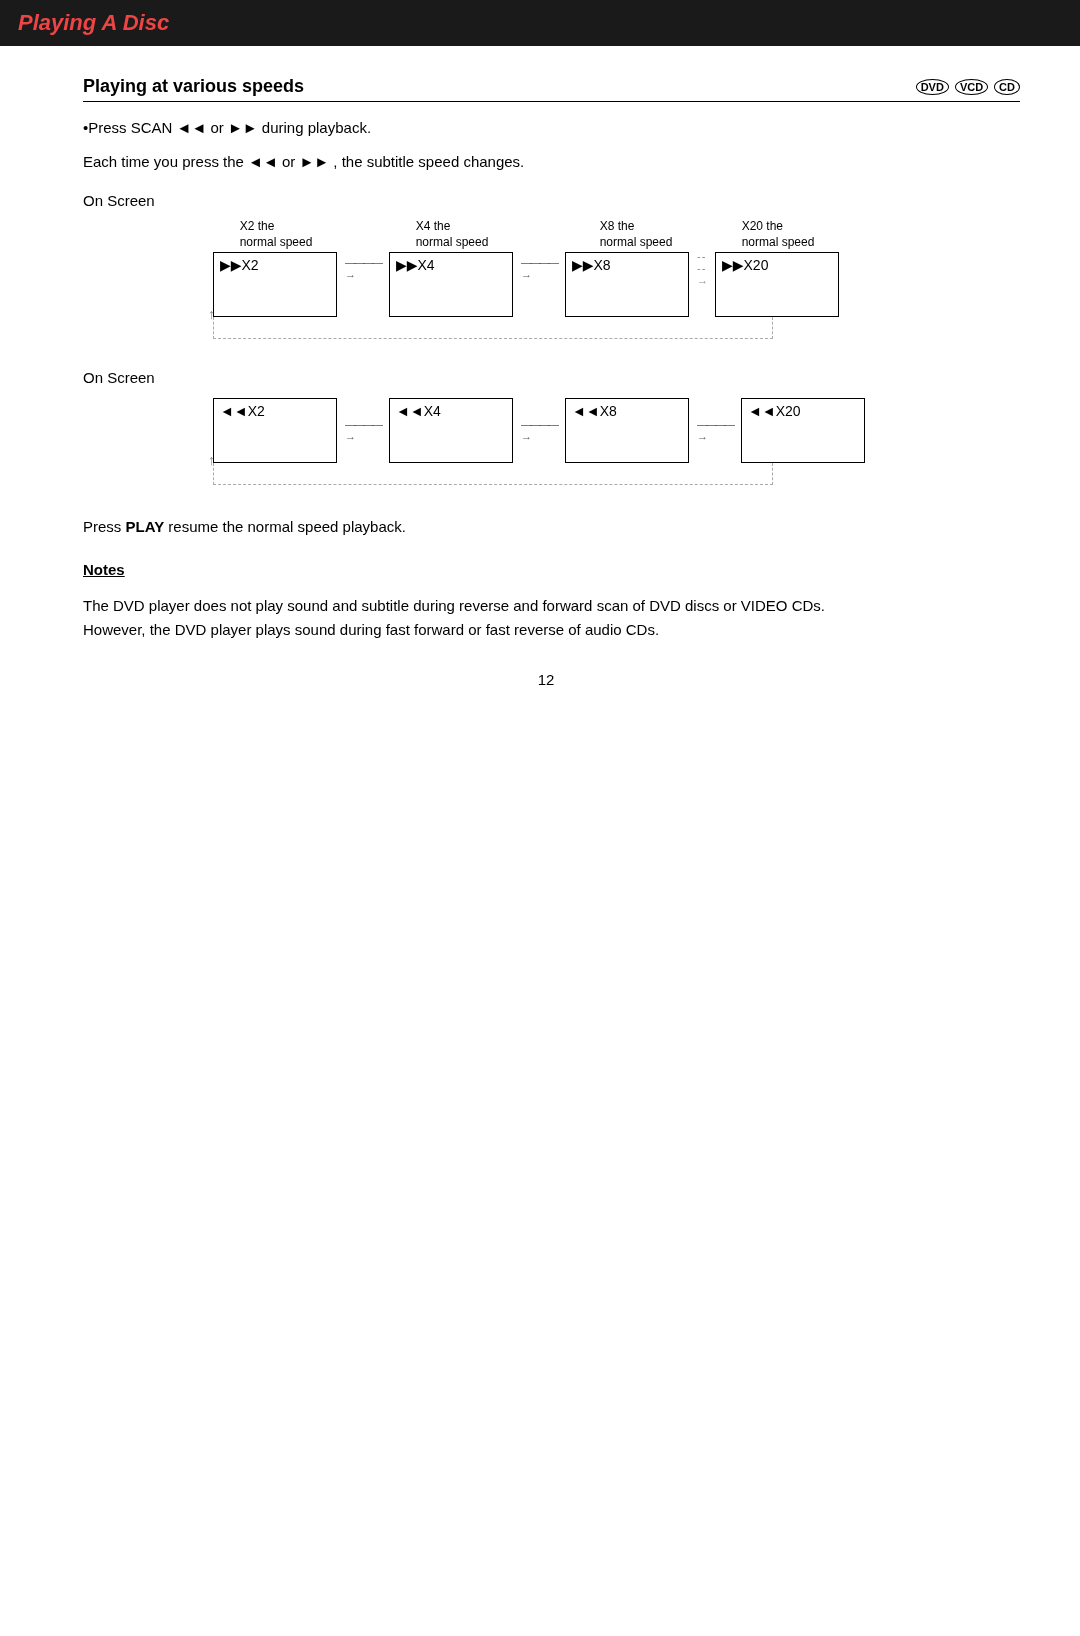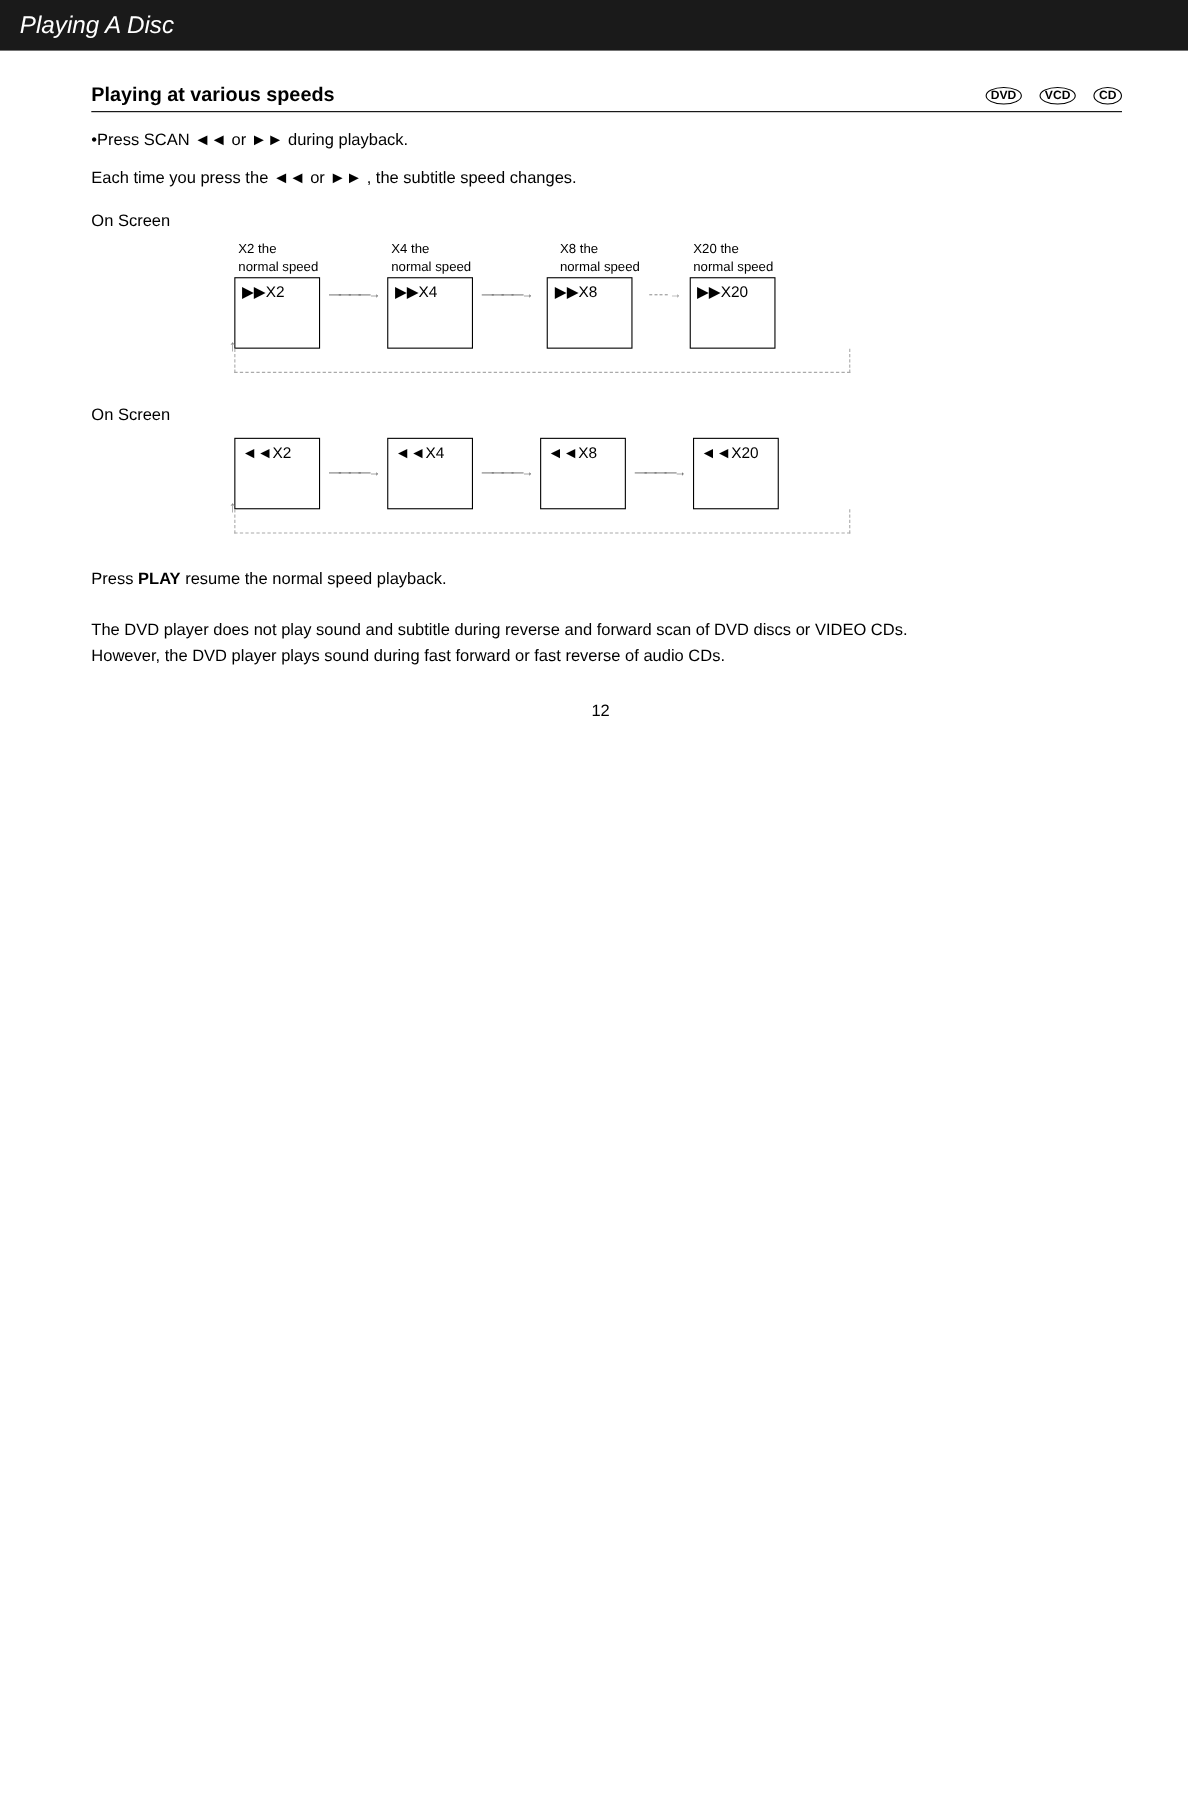--- a/index.html
+++ b/index.html
@@ -14,24 +14,24 @@
     }
 
     
     .page-header {
       background: #1a1a1a;
       padding: 10px 18px;
       display: flex;
       align-items: center;
     }
     .page-header-title {
-      color: #ffffff;
+      color: #ef4444;
       font-size: 22px;
       font-style: italic;
-      font-weight: normal;
+      font-weight: bold;
       font-family: Arial, Helvetica, sans-serif;
     }
 
     
     .content {
       padding: 30px 60px 60px 83px;
       position: relative;
     }
 
     
@@ -43,21 +43,21 @@
       margin-bottom: 14px;
       display: flex;
       justify-content: space-between;
       align-items: flex-end;
     }
 
     .disc-badges {
       font-size: 12px;
       font-family: Arial, Helvetica, sans-serif;
       display: flex;
-      gap: 16px;
+      gap: 6px;
       align-items: flex-end;
       padding-bottom: 2px;
     }
     .disc-badge {
       border: 1px solid #000;
       border-radius: 50%;
       padding: 1px 4px;
       font-size: 11px;
     }
 
@@ -82,21 +82,21 @@
 
     .speed-label {
       font-size: 12px;
       line-height: 1.3;
       margin-bottom: 2px;
       padding-left: 2px;
     }
 
     .speed-box {
       border: 1.5px solid #000;
-      width: 78px;
+      width: 124px;
       height: 65px;
       display: flex;
       align-items: flex-start;
       padding: 4px 6px;
       font-size: 14px;
       font-weight: normal;
       position: relative;
       background: #fff;
     }
 
@@ -285,18 +285,19 @@
       </div>
     </div>
   </div>
 
   <div style="margin-top:30px;"></div>
 
   <p class="body-text">Press <strong>PLAY</strong> resume the normal speed playback.</p>
 
   <div style="margin-top:22px;"></div>
 
+  <p class="notes-title">Notes</p>
   <p class="body-text" style="white-space:pre-line;margin-top:16px;">The DVD player does not play sound and subtitle during reverse and forward scan of DVD discs or VIDEO CDs.
 However, the DVD player plays sound during fast forward or fast reverse of audio CDs.</p>
 
   <div class="page-number">12</div>
 
 </div>
 
 </body></html>

